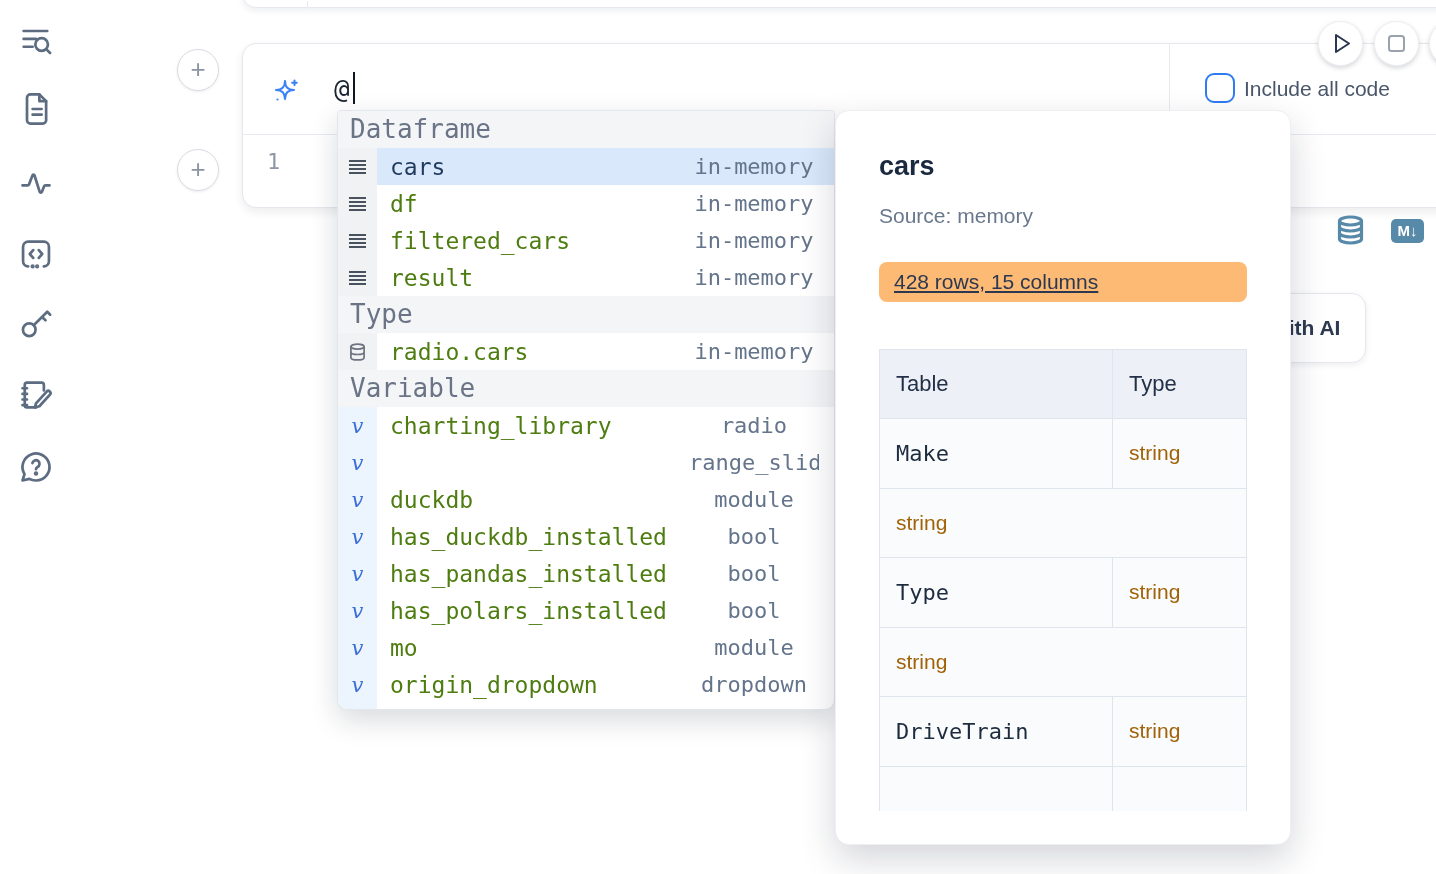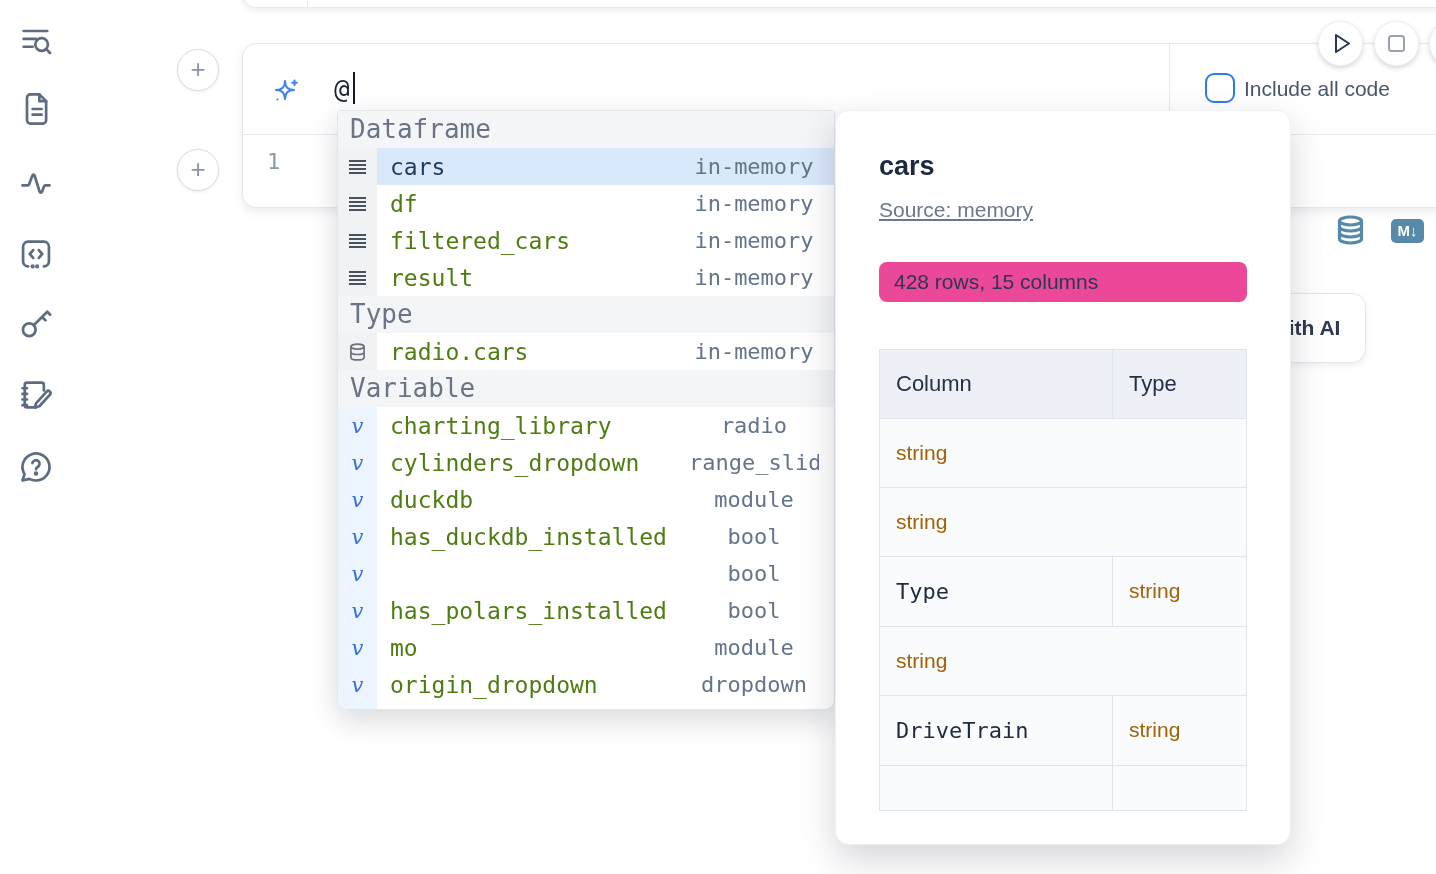--- a/index.html
+++ b/index.html
@@ -74,23 +74,23 @@
   .ai-gen-btn { position:absolute; left:1150px; top:293px; width:216px; height:70px; background:#fff;
                 border:1px solid #e4e8ee; border-radius:14px; box-shadow:0 2px 6px rgba(20,30,50,.08);
                 display:flex; align-items:center; justify-content:center; font-size:21px; font-weight:bold;
                 color:#2e3a50; z-index:4; cursor:pointer; white-space:nowrap; }
 
   
   .popup { position:absolute; left:835px; top:110px; width:456px; height:735px; background:#fff;
            border:1px solid #edeff3; border-radius:14px; box-shadow:0 14px 36px rgba(15,23,42,.18);
            z-index:7; overflow:hidden; }
   .pp-title { position:absolute; left:43px; top:40px; font-size:27px; font-weight:bold; color:#1b2940; }
-  .pp-source { position:absolute; left:43px; top:87px; font-size:21px; color:#69788c;text-decoration:underline; }
-  .pp-badge { position:absolute; left:43px; top:151px; width:368px; height:40px; background:#ec4899;
-              border-radius:8px; font-size:21px; color:#2b3850; line-height:40px; padding-left:15px; }
+  .pp-source { position:absolute; left:43px; top:93px; font-size:21px; color:#69788c; }
+  .pp-badge { position:absolute; left:43px; top:151px; width:368px; height:40px; background:#fdba74;
+              border-radius:8px; font-size:21px; color:#2b3850; line-height:40px; padding-left:15px;text-decoration:underline; }
   .pp-tablewrap { position:absolute; left:43px; top:238px; width:369px; height:462px; overflow:hidden; }
   .ptable { width:368px; border:1px solid #dfe5ee; }
   .prow { display:flex; border-top:1px solid #dfe5ee; background:#fafbfd; }
   .prow.head { border-top:none; background:#edf1f7; }
   .pc1 { width:233px; border-right:1px solid #dfe5ee; padding:22px 0 22px 16px; }
   .pc2 { width:133px; padding:22px 0 22px 16px; }
   .prow.head .pc1, .prow.head .pc2 { padding:21px 0 21px 16px; font-size:22px; color:#233047; }
   .col-name { font-family:"DejaVu Sans Mono", monospace; font-size:22px; color:#1d2b3f; }
   .col-type { font-size:21px; color:#a16207; }
 </style>
@@ -262,21 +262,20 @@
       <div class="row-body">
         <span class="dd-name">charting_library</span>
         <span class="dd-type">radio</span>
       </div>
     </div>
     <div class="dd-row">
       <div class="dd-gutter gutter-blue">
           <span class="vvar">v</span>
         </div>
       <div class="row-body">
-        <span class="dd-name">cylinders_dropdown</span>
         <span class="dd-type">range_slider</span>
       </div>
     </div>
     <div class="dd-row">
       <div class="dd-gutter gutter-blue">
           <span class="vvar">v</span>
         </div>
       <div class="row-body">
         <span class="dd-name">duckdb</span>
         <span class="dd-type">module</span>
@@ -289,20 +288,21 @@
       <div class="row-body">
         <span class="dd-name">has_duckdb_installed</span>
         <span class="dd-type">bool</span>
       </div>
     </div>
     <div class="dd-row">
       <div class="dd-gutter gutter-blue">
           <span class="vvar">v</span>
         </div>
       <div class="row-body">
+        <span class="dd-name">has_pandas_installed</span>
         <span class="dd-type">bool</span>
       </div>
     </div>
     <div class="dd-row">
       <div class="dd-gutter gutter-blue">
           <span class="vvar">v</span>
         </div>
       <div class="row-body">
         <span class="dd-name">has_polars_installed</span>
         <span class="dd-type">bool</span>
@@ -337,24 +337,25 @@
     </div>
   </div>
 
   <div class="popup">
     <div class="pp-title">cars</div>
     <div class="pp-source">Source: memory</div>
     <div class="pp-badge">428 rows, 15 columns</div>
     <div class="pp-tablewrap">
       <div class="ptable">
         <div class="prow head">
-          <div class="pc1">Column</div>
+          <div class="pc1">Table</div>
           <div class="pc2">Type</div>
         </div>
         <div class="prow">
+          <div class="pc1 col-name">Make</div>
           <div class="pc2 col-type">string</div>
         </div>
         <div class="prow">
           <div class="pc2 col-type">string</div>
         </div>
         <div class="prow">
           <div class="pc1 col-name">Type</div>
           <div class="pc2 col-type">string</div>
         </div>
         <div class="prow">

